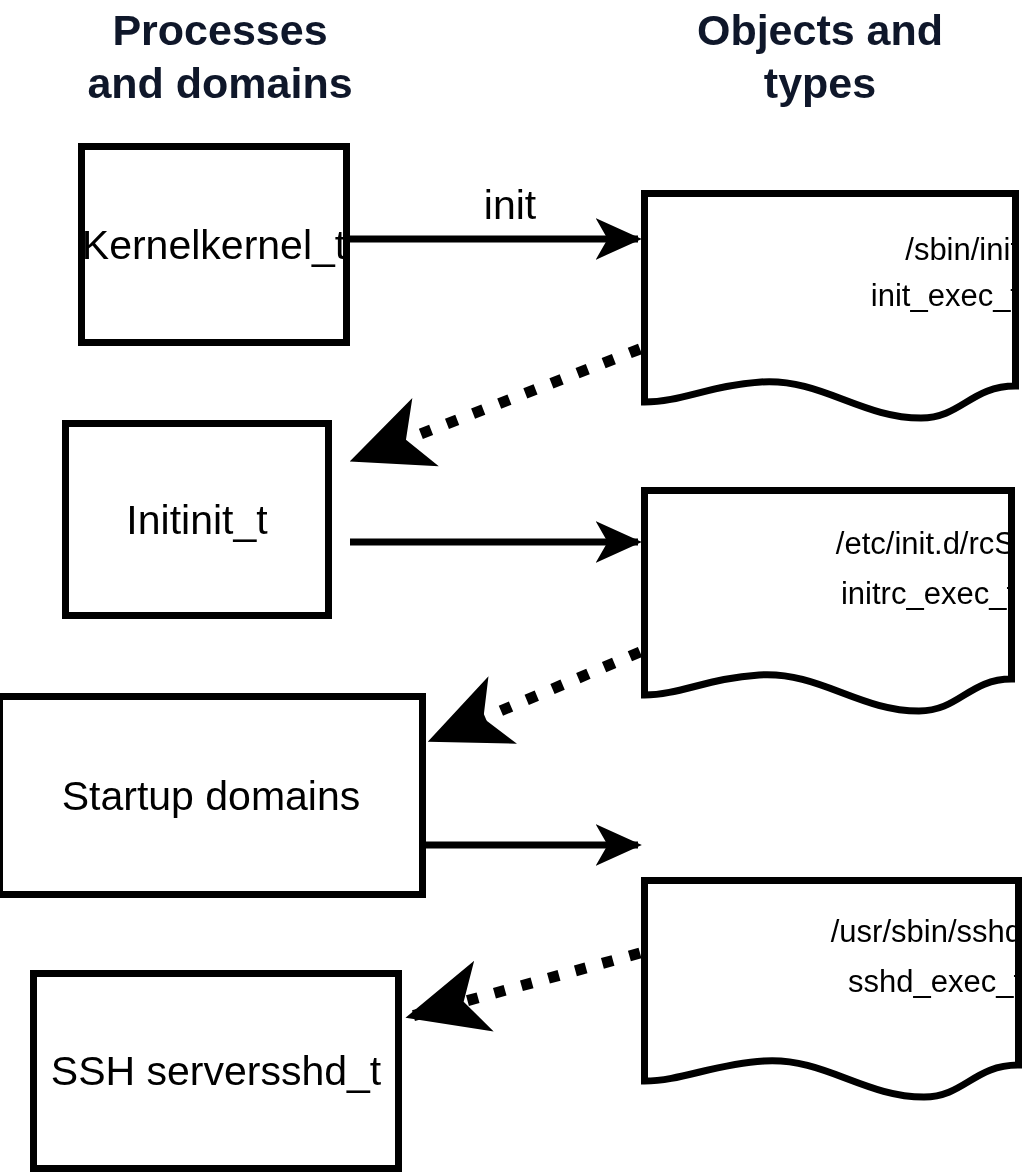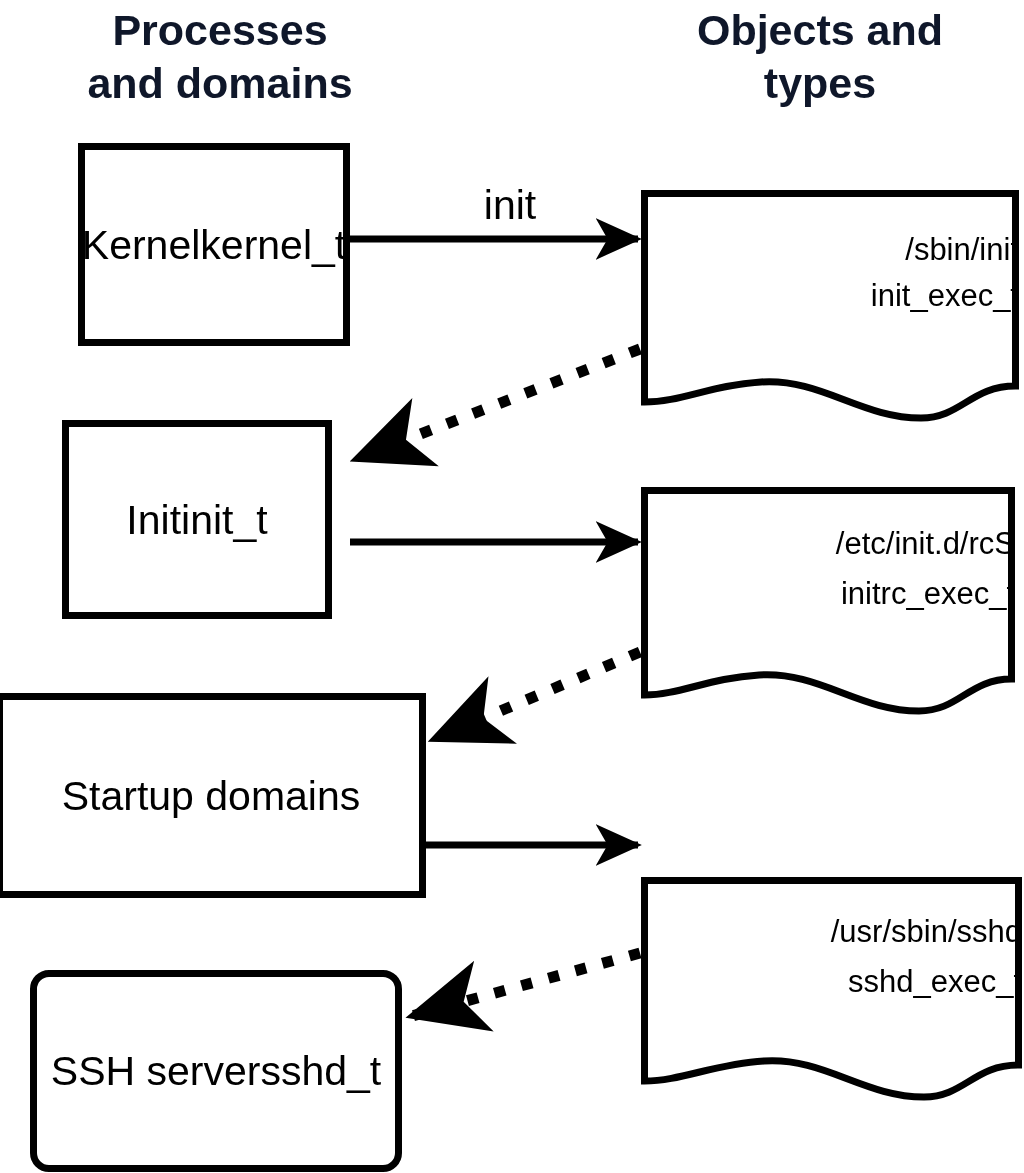--- a/index.html
+++ b/index.html
@@ -100,21 +100,21 @@
 
   <div class="proc-box" style="left:62px; top:420px; width:270px; height:199px;">
     <div class="line">Init</div>
     <div class="line">init_t</div>
   </div>
 
   <div class="proc-box" style="left:-4px; top:693px; width:430px; height:205px;">
     <div class="line">Startup domains</div>
   </div>
 
-  <div class="proc-box" style="left:30px; top:970px; width:372px; height:202px;border-radius:19px;">
+  <div class="proc-box" style="left:30px; top:970px; width:372px; height:202px;">
     <div class="line">SSH server</div>
     <div class="line">sshd_t</div>
   </div>
 
   <div class="doc-shape" style="left:641px; top:190px; width:378px; height:234px;">
     <svg width="378" height="234" viewBox="0 0 378 234" aria-hidden="true">
       <path d="M3.5,3.5 H374.5 V196 C330,196 320,228 280,228 C220,228 180,188 120,192 C70,195 40,212 3.5,212 Z" fill="#ffffff" stroke="#000000" stroke-width="7" stroke-linejoin="miter" stroke-linecap="butt"></path>
     </svg>
     <div class="doc-label" style="top:35px;">/sbin/init</div>
     <div class="doc-label" style="top:81px;">init_exec_t</div>

